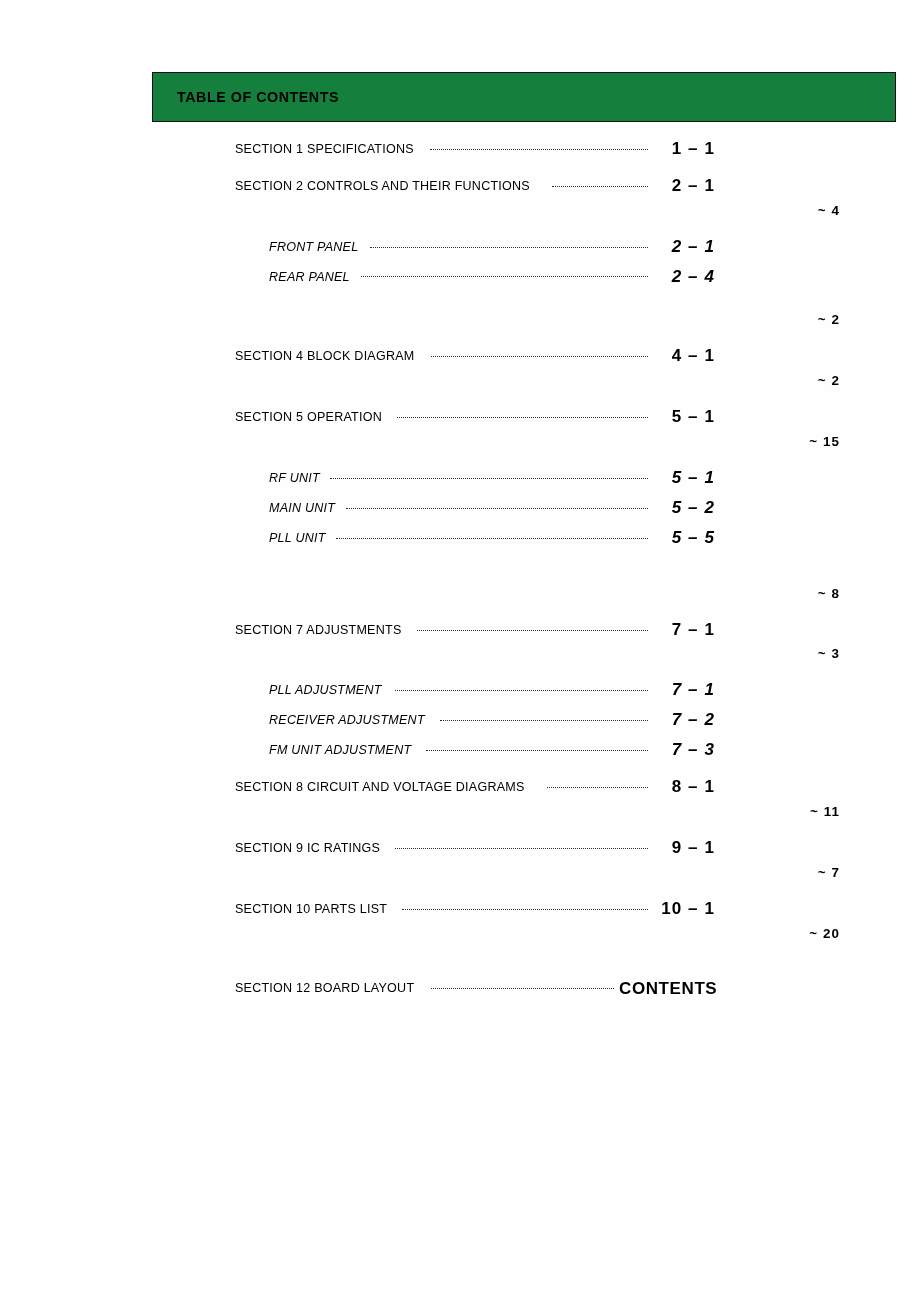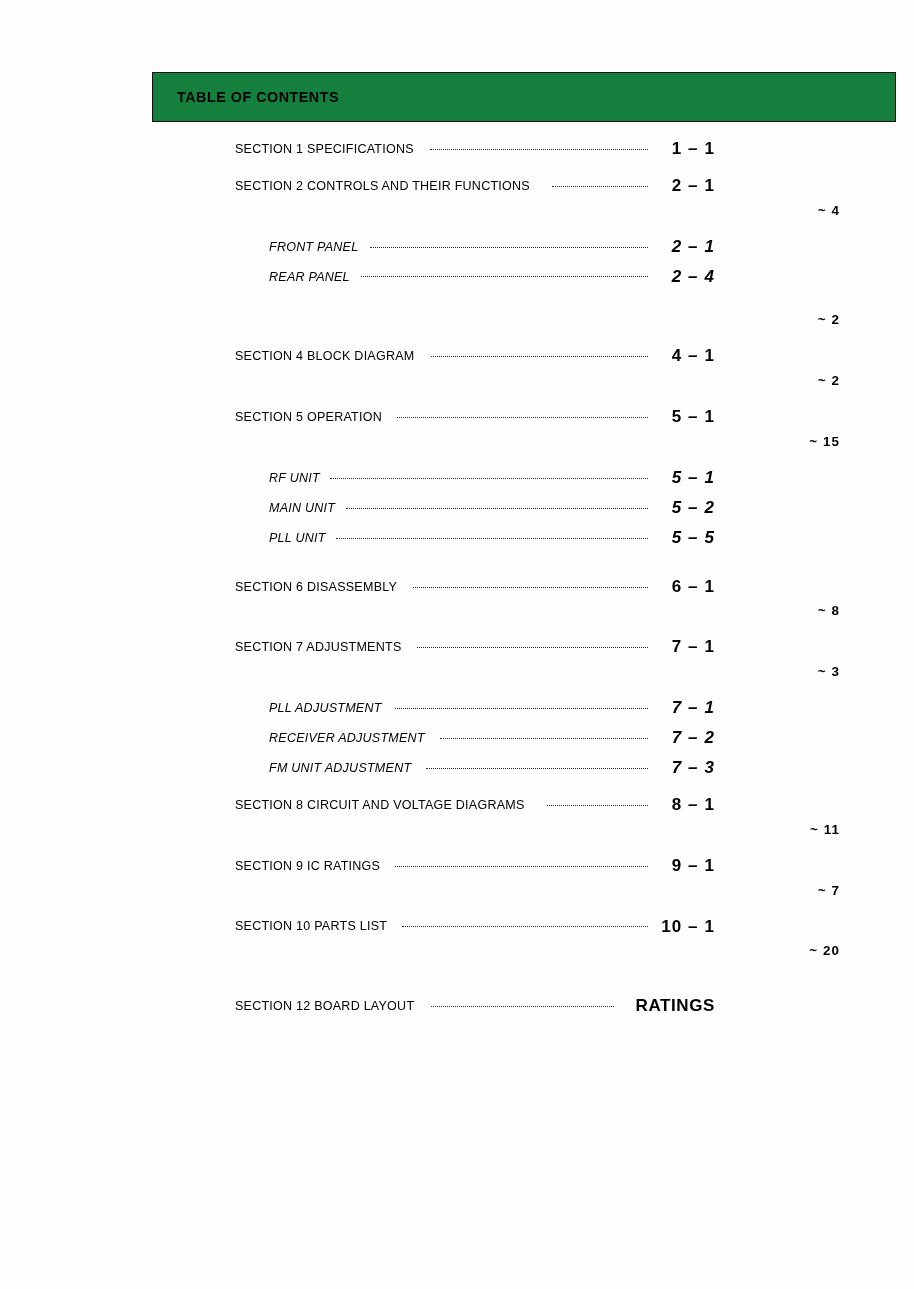--- a/index.html
+++ b/index.html
@@ -204,25 +204,20 @@
         <span class="page-num">5 – 2</span>
       </div>
       <div class="gap-sm"></div>
       <div class="toc-row level-2">
         <span class="entry-label"><span class="entry-label-inner">PLL UNIT</span></span>
         <span class="leader"></span>
         <span class="page-num">5 – 5</span>
       </div>
       <div class="gap-sm"></div>
       <div class="gap-lg"></div>
-      <div class="toc-row">
-        <span class="entry-label"><span class="entry-label-inner">SECTION 6  DISASSEMBLY</span></span>
-        <span class="leader"></span>
-        <span class="page-num">6 – 1</span>
-      </div>
       <div class="gap-xs"></div>
       <div class="cont-row"><span class="cont-num">~ 8</span></div>
       <div class="gap-md"></div>
       <div class="toc-row">
         <span class="entry-label"><span class="entry-label-inner">SECTION 7  ADJUSTMENTS</span></span>
         <span class="leader"></span>
         <span class="page-num">7 – 1</span>
       </div>
       <div class="gap-xs"></div>
       <div class="cont-row"><span class="cont-num">~ 3</span></div>
@@ -266,17 +261,17 @@
         <span class="leader"></span>
         <span class="page-num">10 – 1</span>
       </div>
       <div class="gap-xs"></div>
       <div class="cont-row"><span class="cont-num">~ 20</span></div>
       <div class="gap-md"></div>
       <div class="gap-lg"></div>
       <div class="toc-row">
         <span class="entry-label"><span class="entry-label-inner">SECTION 12  BOARD LAYOUT</span></span>
         <span class="leader"></span>
-        <span class="page-num wide">RATINGS</span>
+        <span class="page-num wide">CONTENTS</span>
       </div>
     </div>
 
 </div>
 
 </body></html>

